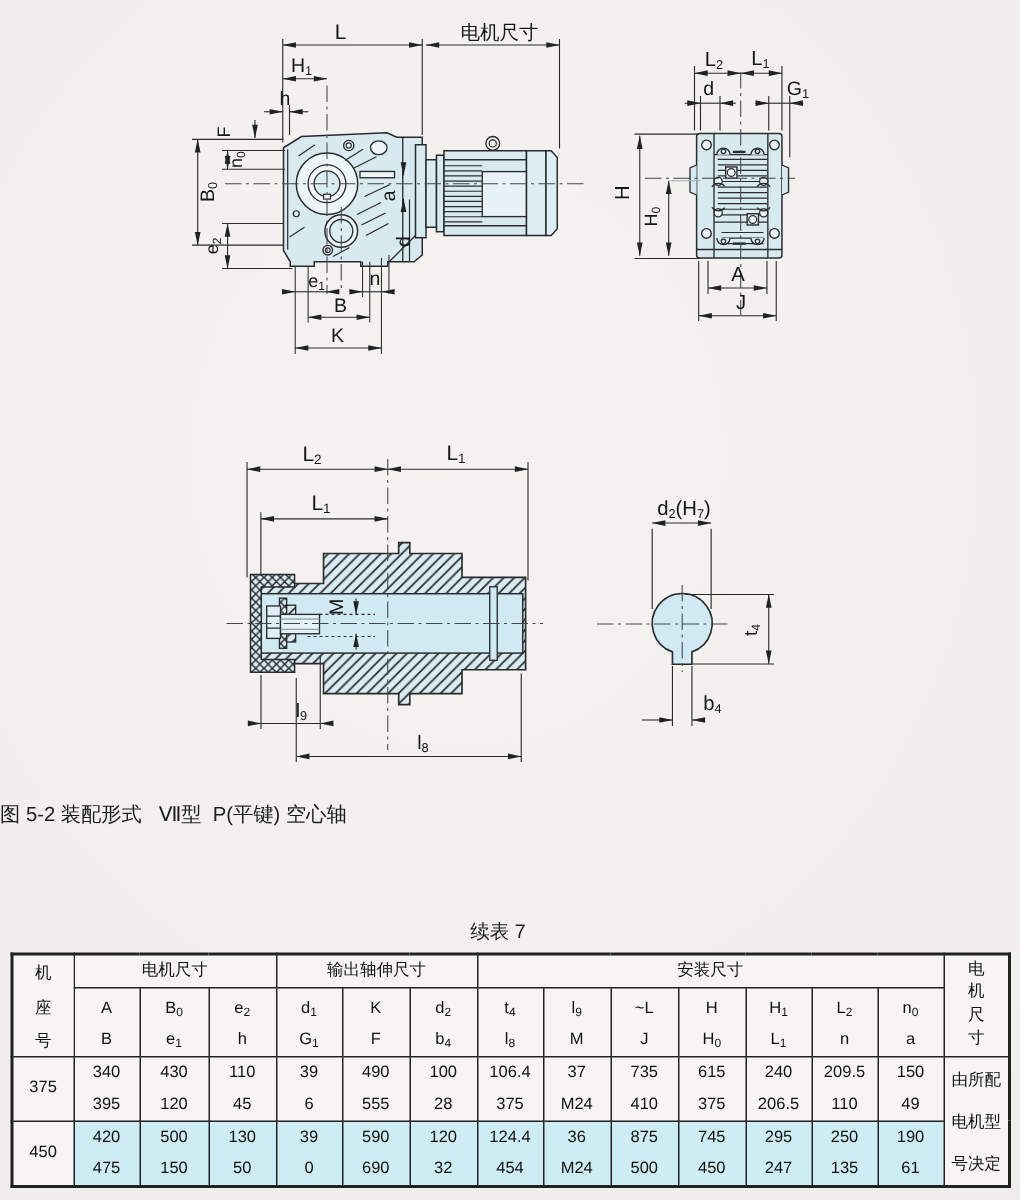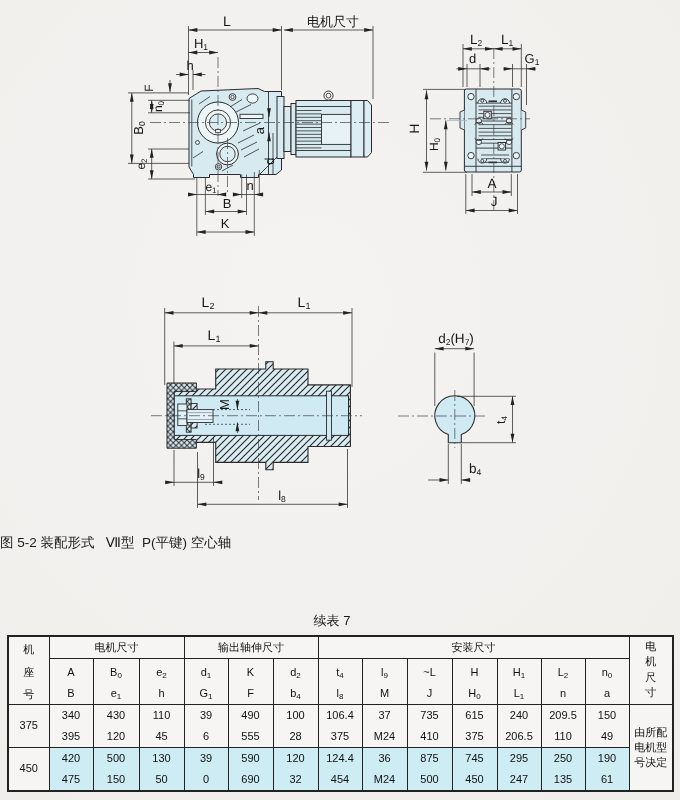--- a/index.html
+++ b/index.html
@@ -476,21 +476,21 @@
  <td>39<br>6</td>
           <td>490<br>555</td>
           <td>100<br>28</td>
  <td>106.4<br>375</td>
           <td>37<br>M24</td>
           <td>735<br>410</td>
  <td>615<br>375</td>
           <td>240<br>206.5</td>
           <td>209.5<br>110</td>
           <td>150<br>49</td>
- <td rowspan="2" style="line-height:15px">由所配<br>电机型<br>号决定</td>
+ <td rowspan="2" style="line-height:28px">由所配<br>电机型<br>号决定</td>
 </tr>
 <tr style="height:44px;line-height:21.8px">
  <td>450</td>
  <td class="cy">420<br>475</td>
           <td class="cy">500<br>150</td>
           <td class="cy">130<br>50</td>
  <td class="cy">39<br>0</td>
           <td class="cy">590<br>690</td>
           <td class="cy">120<br>32</td>
  <td class="cy">124.4<br>454</td>

